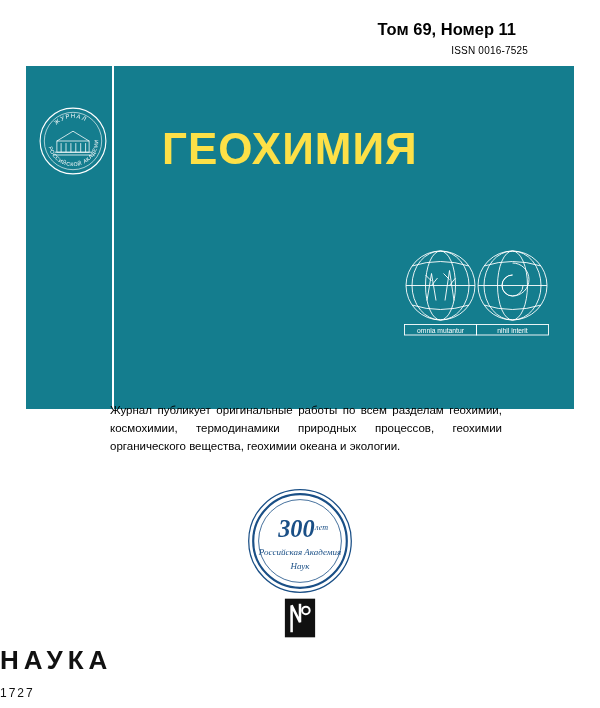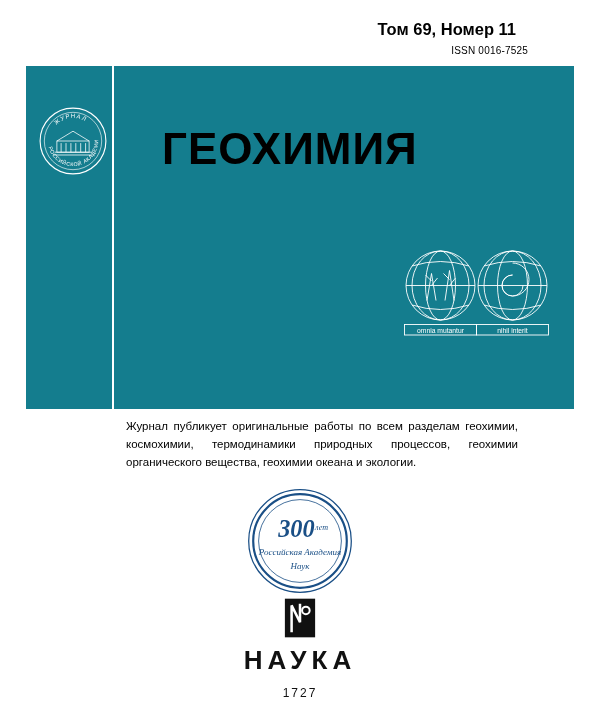--- a/index.html
+++ b/index.html
@@ -60,21 +60,21 @@
     width: 88px;
     height: 100%;
     background: #147d8e;
     border-right: 2px solid #ffffff;
     box-sizing: border-box;
   }
   .journal-title {
     position: absolute;
     left: 136px;
     top: 58px;
-    color: #000000;
+    color: #fde047;
     font-size: 44px;
     font-weight: bold;
     letter-spacing: 1px;
     font-family: "Liberation Sans", sans-serif;
   }
 
   
   .seal {
     position: absolute;
     left: 12px;
@@ -88,47 +88,45 @@
     position: absolute;
     left: 368px;
     top: 170px;
     width: 165px;
     height: 120px;
   }
 
   
   .description {
     position: absolute;
-    top: 418px;
+    top: 402px;
     left: 110px;
     width: 392px;
     font-size: 11.5px;
     line-height: 1.55;
     text-align: justify;
     color: #000;
-    margin-left: 16px;
   }
 
   
   .emblem300 {
     position: absolute;
     top: 487px;
     left: 50%;
     transform: translateX(-50%);
     width: 108px;
     height: 108px;
   }
 
   
   .publisher {
     position: absolute;
     bottom: 8px;
     left: 0;
     width: 100%;
-    text-align: center;
   }
   .nauka-mark {
     width: 34px;
     height: 42px;
     margin: 0 auto 6px auto;
     display: block;
   }
   .nauka-name {
     font-size: 26px;
     font-weight: bold;

